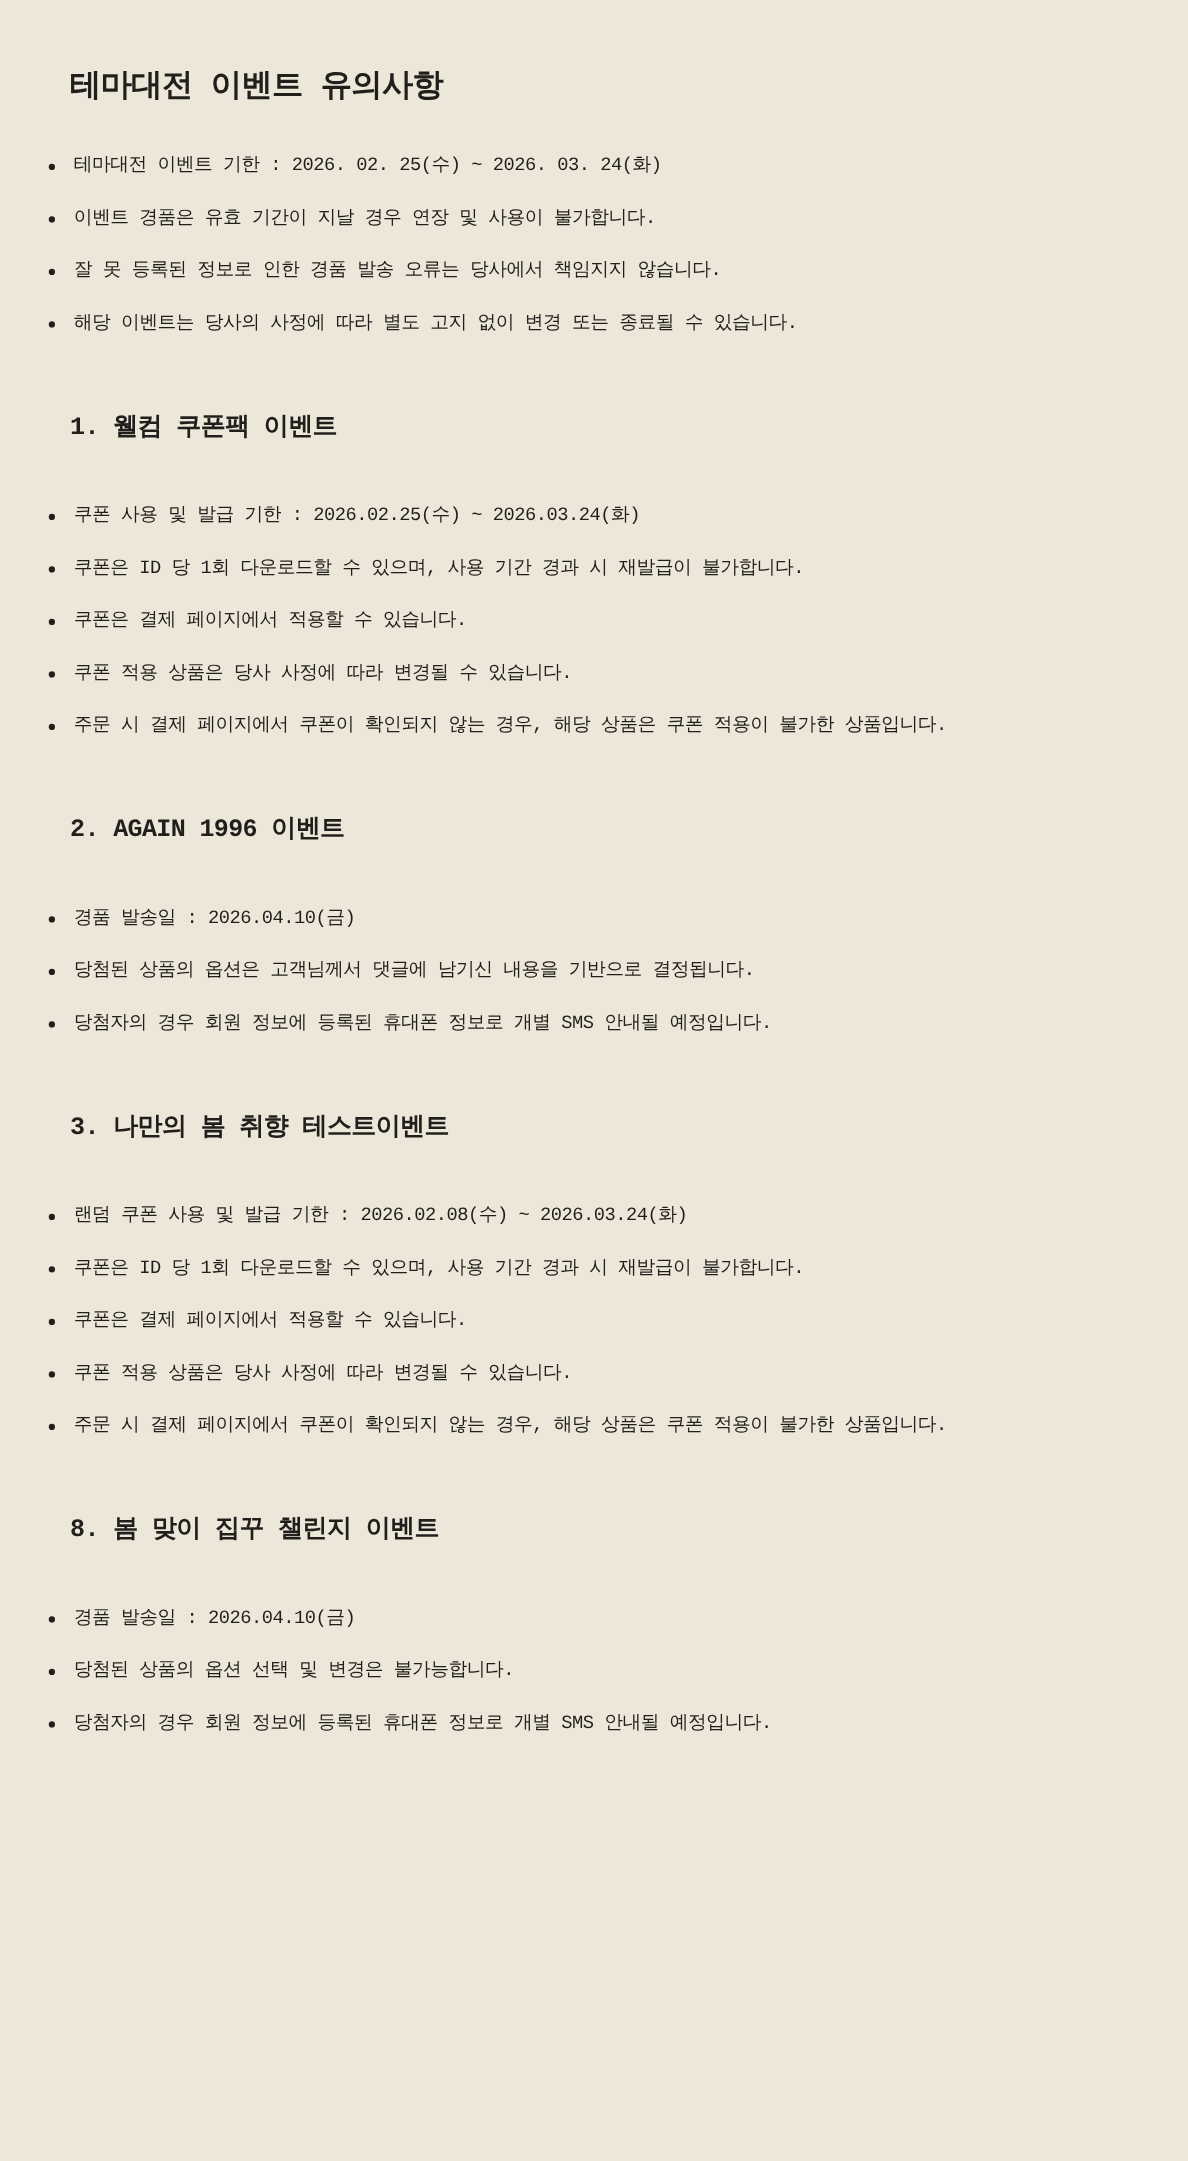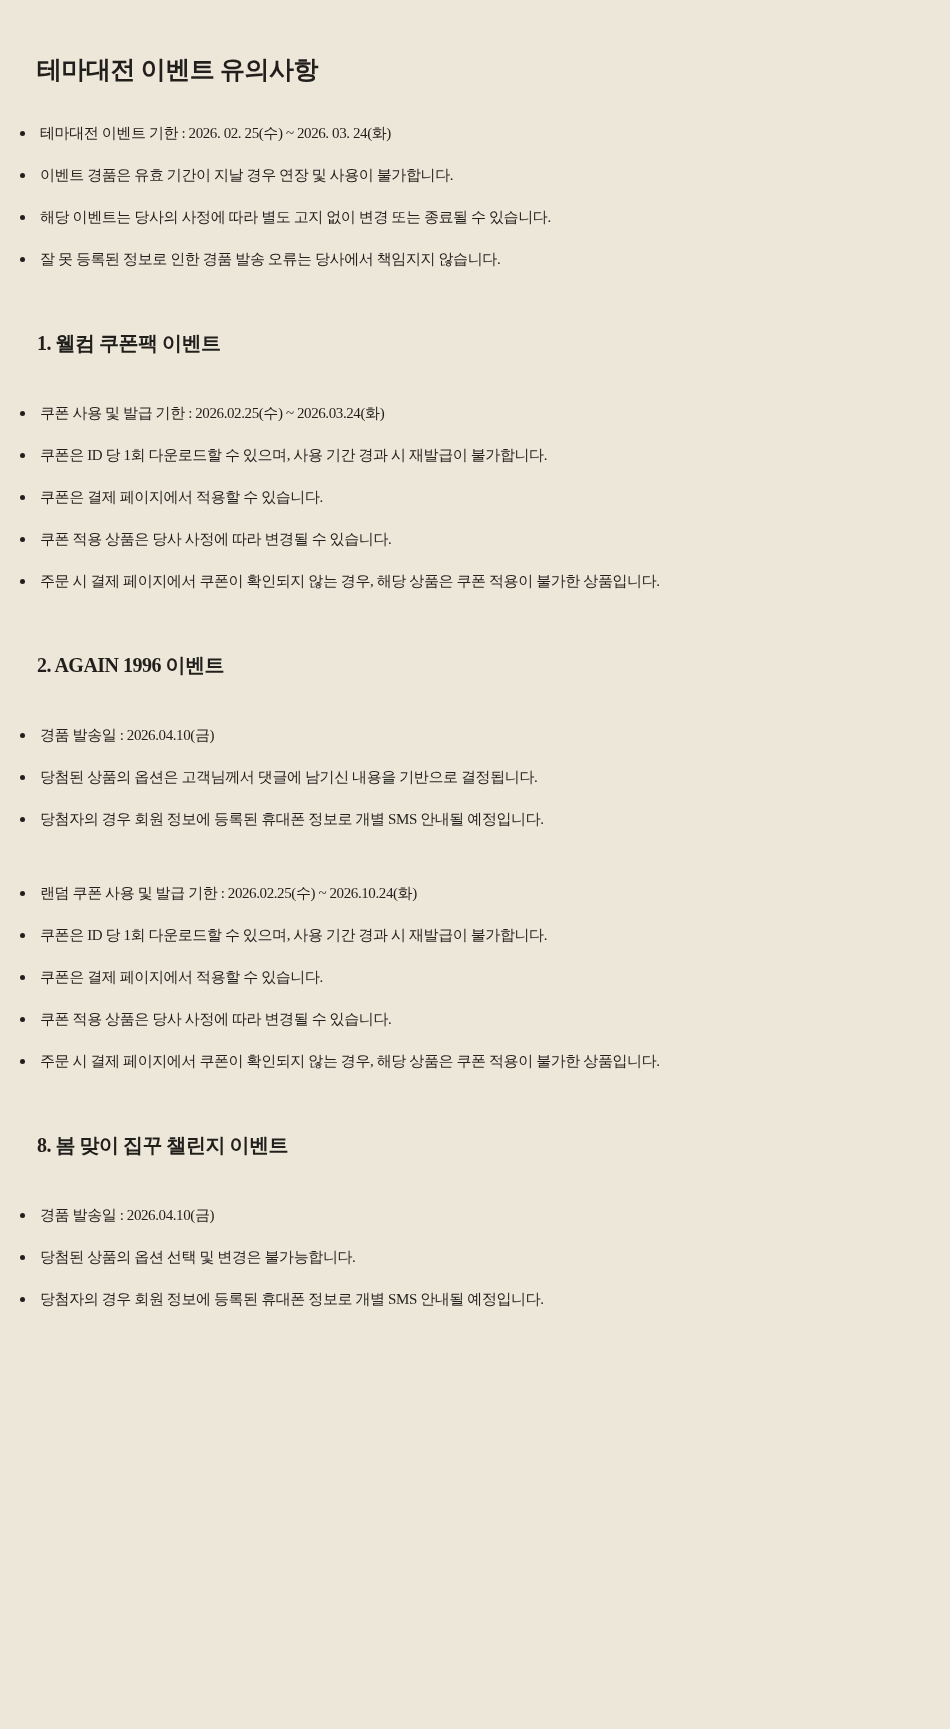--- a/index.html
+++ b/index.html
@@ -1,24 +1,24 @@
 <!DOCTYPE html>
 <html lang="ko"><head>
 <meta charset="utf-8">
 <style>
   html, body { margin: 0; padding: 0; }
   .page {
     position: relative;
     width: 950px;
     height: 1729px;
     box-sizing: border-box;
-    padding: 52px 37px 0 17px;
+    padding: 52px 37px 0 36px;
     background: #ede7d9;
     color: #211f1c;
-    font-family: Liberation Serif, serif;
+    font-family: Liberation Mono, monospace;
     overflow: hidden;
   }
   h1.page-title {
     margin: 0 0 0 20px;
     font-size: 25px;
     font-weight: 800;
     line-height: 36px;
     letter-spacing: -0.5px;
   }
   h2.section-title {
@@ -58,22 +58,22 @@
 <body>
 
 <div class="page" style="background: rgb(237, 231, 217); color: rgb(33, 31, 28);">
 
   <h1 class="page-title">테마대전 이벤트 유의사항</h1>
 
   <ul class="bullets">
 
   <li>테마대전 이벤트 기한 : 2026. 02. 25(수) ~ 2026. 03. 24(화)</li>
       <li>이벤트 경품은 유효 기간이 지날 경우 연장 및 사용이 불가합니다.</li>
+      <li>잘 못 등록된 정보로 인한 경품 발송 오류는 당사에서 책임지지 않습니다.</li>
       <li>해당 이벤트는 당사의 사정에 따라 별도 고지 없이 변경 또는 종료될 수 있습니다.</li>
-      <li>잘 못 등록된 정보로 인한 경품 발송 오류는 당사에서 책임지지 않습니다.</li>
     </ul>
 
   <div>
 
   <section>
       <h2 class="section-title">1. 웰컴 쿠폰팩 이벤트</h2>
       <ul class="bullets">
 
       <li>쿠폰 사용 및 발급 기한 : 2026.02.25(수) ~ 2026.03.24(화)</li>
           <li>쿠폰은 ID 당 1회 다운로드할 수 있으며, 사용 기간 경과 시 재발급이 불가합니다.</li>
@@ -85,23 +85,24 @@
       <section>
       <h2 class="section-title">2. AGAIN 1996 이벤트</h2>
       <ul class="bullets">
 
       <li>경품 발송일 : 2026.04.10(금)</li>
           <li>당첨된 상품의 옵션은 고객님께서 댓글에 남기신 내용을 기반으로 결정됩니다.</li>
           <li>당첨자의 경우 회원 정보에 등록된 휴대폰 정보로 개별 SMS 안내될 예정입니다.</li>
         </ul>
     </section>
       <section>
+      <h2 class="section-title">3. 나만의 봄 취향 테스트이벤트</h2>
       <ul class="bullets">
 
-      <li>랜덤 쿠폰 사용 및 발급 기한 : 2026.02.25(수) ~ 2026.10.24(화)</li>
+      <li>랜덤 쿠폰 사용 및 발급 기한 : 2026.02.08(수) ~ 2026.03.24(화)</li>
           <li>쿠폰은 ID 당 1회 다운로드할 수 있으며, 사용 기간 경과 시 재발급이 불가합니다.</li>
           <li>쿠폰은 결제 페이지에서 적용할 수 있습니다.</li>
           <li>쿠폰 적용 상품은 당사 사정에 따라 변경될 수 있습니다.</li>
           <li>주문 시 결제 페이지에서 쿠폰이 확인되지 않는 경우, 해당 상품은 쿠폰 적용이 불가한 상품입니다.</li>
         </ul>
     </section>
       <section>
       <h2 class="section-title">8. 봄 맞이 집꾸 챌린지 이벤트</h2>
       <ul class="bullets">
 

